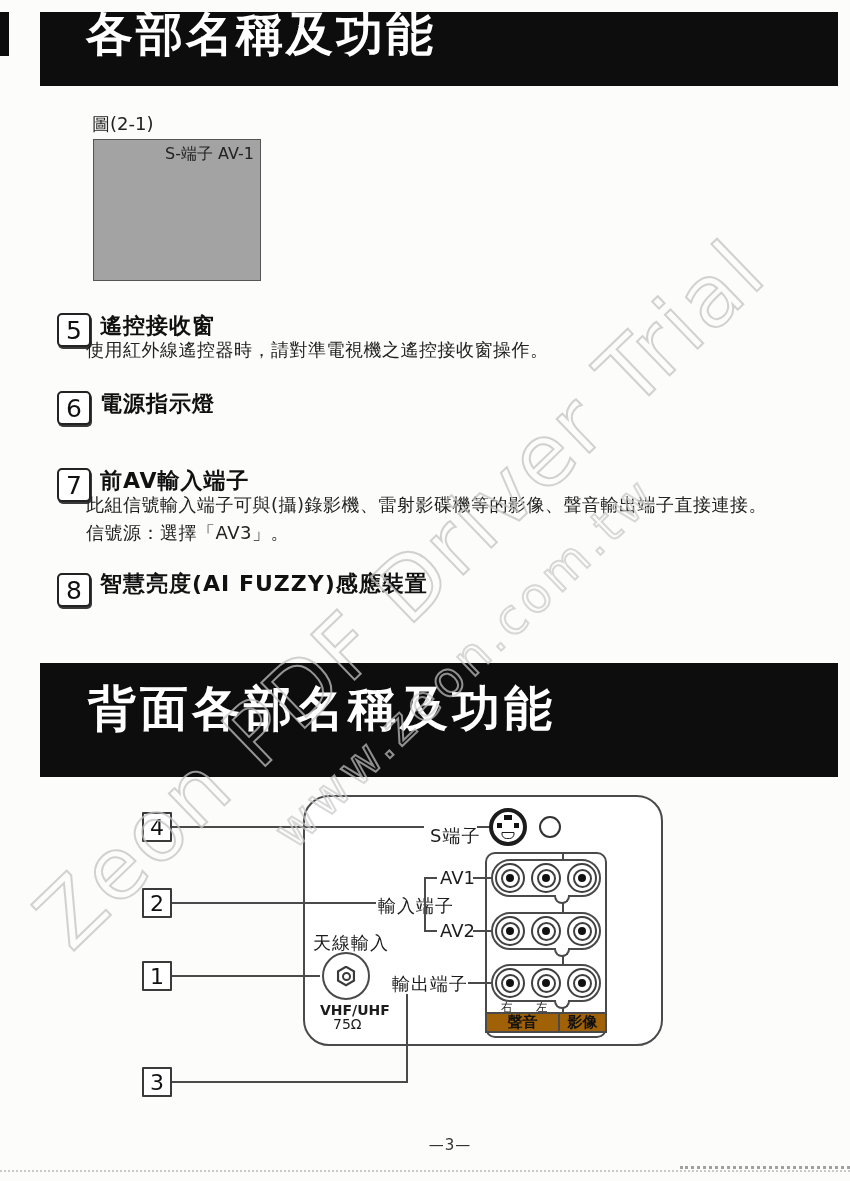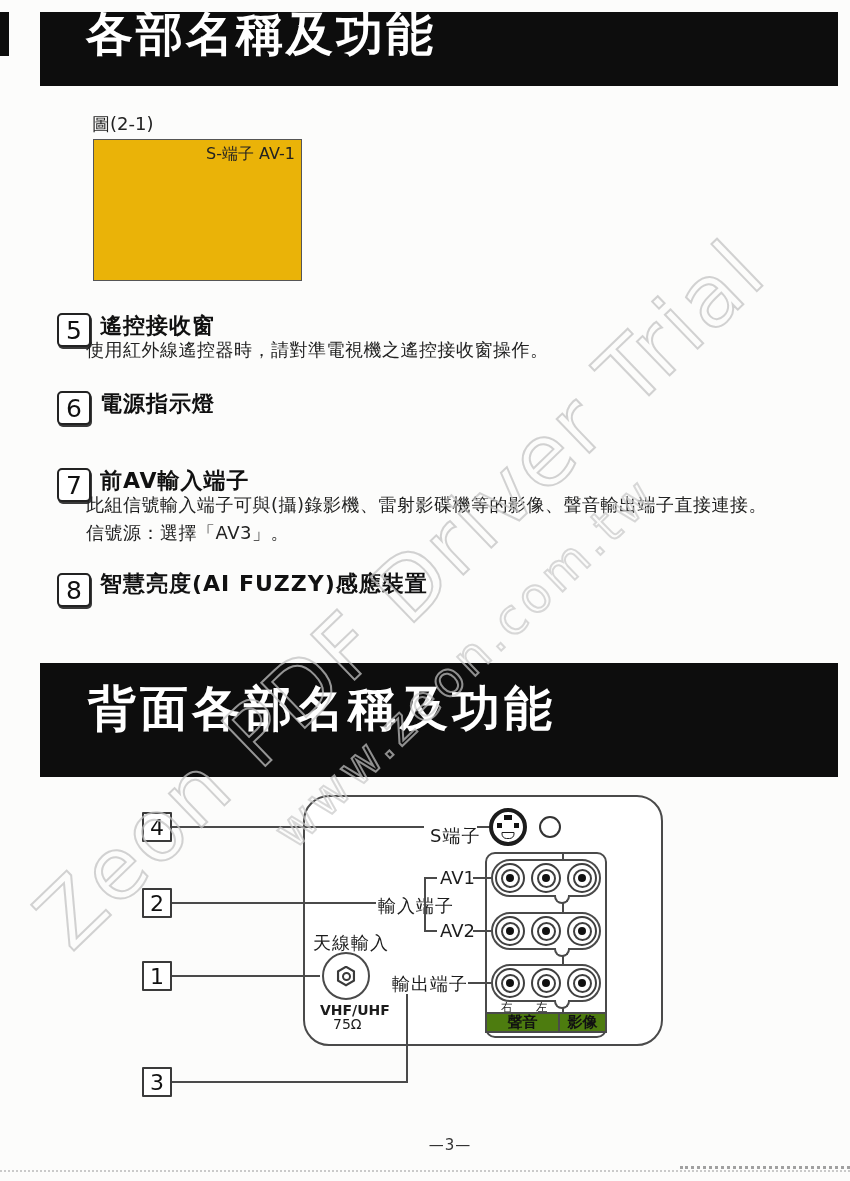--- a/index.html
+++ b/index.html
@@ -12,21 +12,21 @@
   .banner{position:absolute;left:40px;width:798px;background:#0d0d0d;overflow:hidden;}
   .banner.front{top:12px;height:74px;}
   .banner.rear{top:663px;height:114px;}
   .banner-title{color:#fff;font-weight:bold;white-space:nowrap;}
   .banner.front .banner-title{font-size:47px;letter-spacing:3px;position:relative;top:-9px;left:46px;}
   .banner.rear .banner-title{font-size:48px;letter-spacing:4px;line-height:90px;padding-left:48px;display:block;}
   .edge-strip{position:absolute;left:0;top:12px;width:9px;height:44px;background:#0d0d0d;}
 
   
   .fig-caption{position:absolute;left:92px;top:112px;font-size:18px;color:#222;}
-  .fig-box{position:absolute;left:93px;top:139px;width:209px;height:142px;border:1.5px solid #555;background:#eab308;box-sizing:border-box;}
+  .fig-box{position:absolute;left:93px;top:139px;width:168px;height:142px;border:1.5px solid #555;background:#a3a3a3;box-sizing:border-box;}
   .fig-label{position:absolute;right:6px;top:4px;font-size:16px;color:#222;}
 
   
   .numbox{position:absolute;left:57px;width:34px;height:34px;border:2px solid #222;border-radius:5px;
           box-shadow:1px 2px 0 #3a3a3a;background:#fff;box-sizing:border-box;
           display:flex;align-items:center;justify-content:center;font-size:25px;color:#111;}
   .item-title{position:absolute;left:100px;font-size:22px;font-weight:bold;color:#111;letter-spacing:1px;white-space:nowrap;}
   .item-body{position:absolute;left:86px;font-size:18px;color:#222;letter-spacing:0.5px;white-space:nowrap;}
   .inline-ref{display:inline-block;width:17px;height:17px;border:1.5px solid #222;font-size:13px;line-height:17px;
               text-align:center;vertical-align:1px;margin:0 2px;background:#fff;}
@@ -36,21 +36,21 @@
   .jackpanel{position:absolute;left:485px;top:852px;width:122px;height:186px;border:2px solid #4a4a4a;border-radius:10px;background:#fff;box-sizing:border-box;}
   .pill{position:absolute;left:491px;width:110px;height:38px;border:2px solid #4a4a4a;border-radius:19px;background:#fff;
         box-sizing:border-box;display:flex;align-items:center;justify-content:space-between;padding:0 2px;}
   .jack{width:30px;height:30px;border:2px solid #3f3f3f;border-radius:50%;box-sizing:border-box;
         display:flex;align-items:center;justify-content:center;background:#fff;}
   .jack-mid{width:19px;height:19px;border:2px solid #3f3f3f;border-radius:50%;box-sizing:border-box;
         display:flex;align-items:center;justify-content:center;}
   .jack-dot{width:8px;height:8px;background:#111;border-radius:50%;}
   .notch{position:absolute;left:554px;width:16px;height:9px;background:#fff;border:2px solid #4a4a4a;border-top:none;
          border-radius:0 0 9px 9px;box-sizing:border-box;}
-  .labelbar{position:absolute;left:485px;top:1012px;width:122px;height:21px;border:2px solid #4a4a4a;background:#4d7c0f;
+  .labelbar{position:absolute;left:485px;top:1012px;width:122px;height:21px;border:2px solid #4a4a4a;background:#a16207;
             box-sizing:border-box;display:flex;}
   .labelbar .cell{display:flex;align-items:center;justify-content:center;font-size:15px;font-weight:bold;color:#111;}
   .labelbar .cell.audio{flex:0 0 71px;}
   .labelbar .cell.video{flex:1;border-left:2px solid #4a4a4a;}
   .diag-label{position:absolute;font-size:18px;color:#1c1c1c;white-space:nowrap;letter-spacing:1px;}
   .small-label{position:absolute;font-size:11.5px;color:#222;}
   .svid{position:absolute;left:489px;top:808px;width:38px;height:38px;border:4px solid #1c1c1c;border-radius:50%;
         background:#fff;box-sizing:border-box;}
   .svid .pin-top{position:absolute;left:50%;top:3px;transform:translateX(-50%);width:8px;height:5px;background:#111;}
   .svid .pin-l{position:absolute;left:4px;top:11px;width:5px;height:5px;background:#111;}

